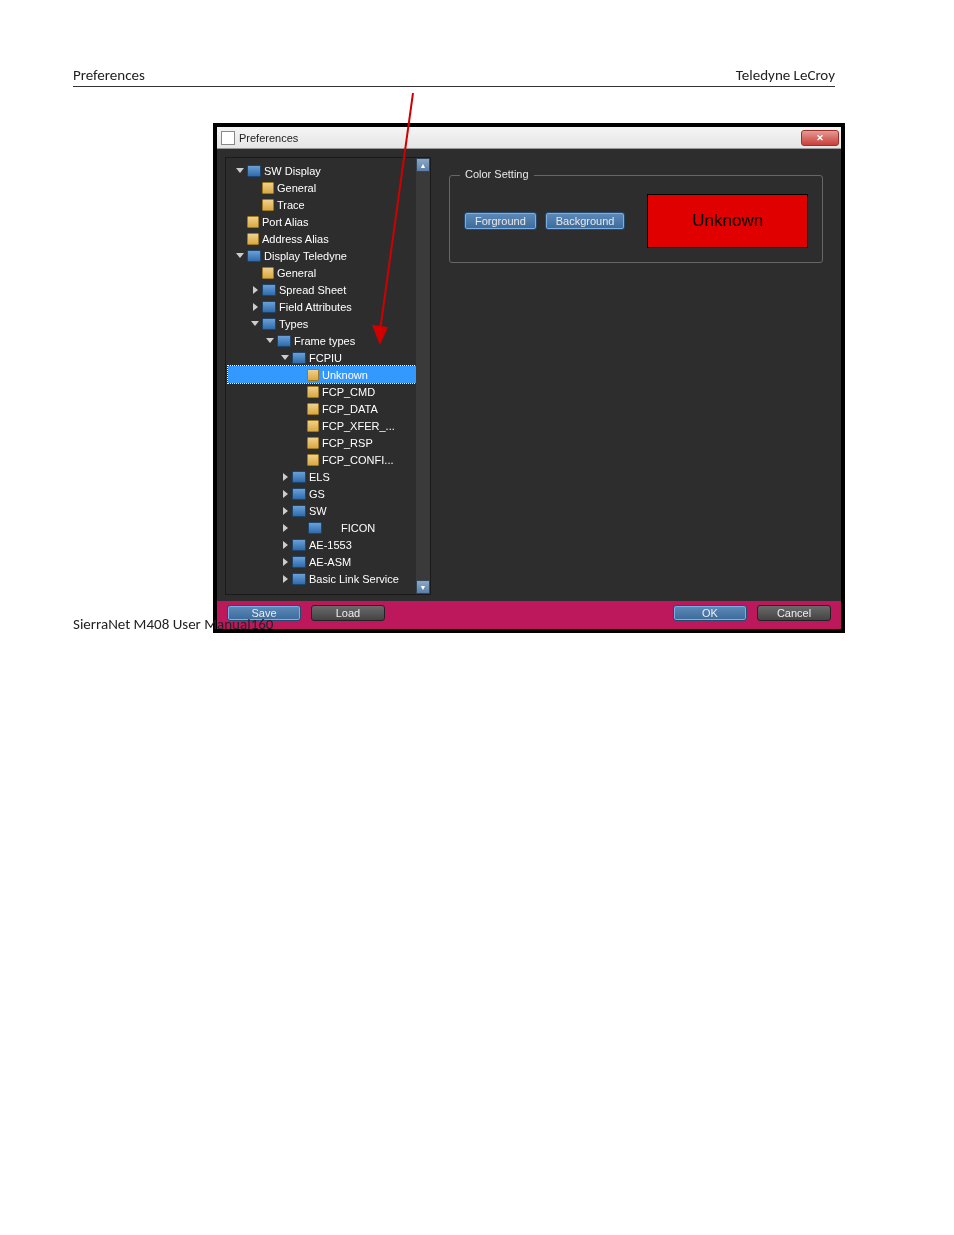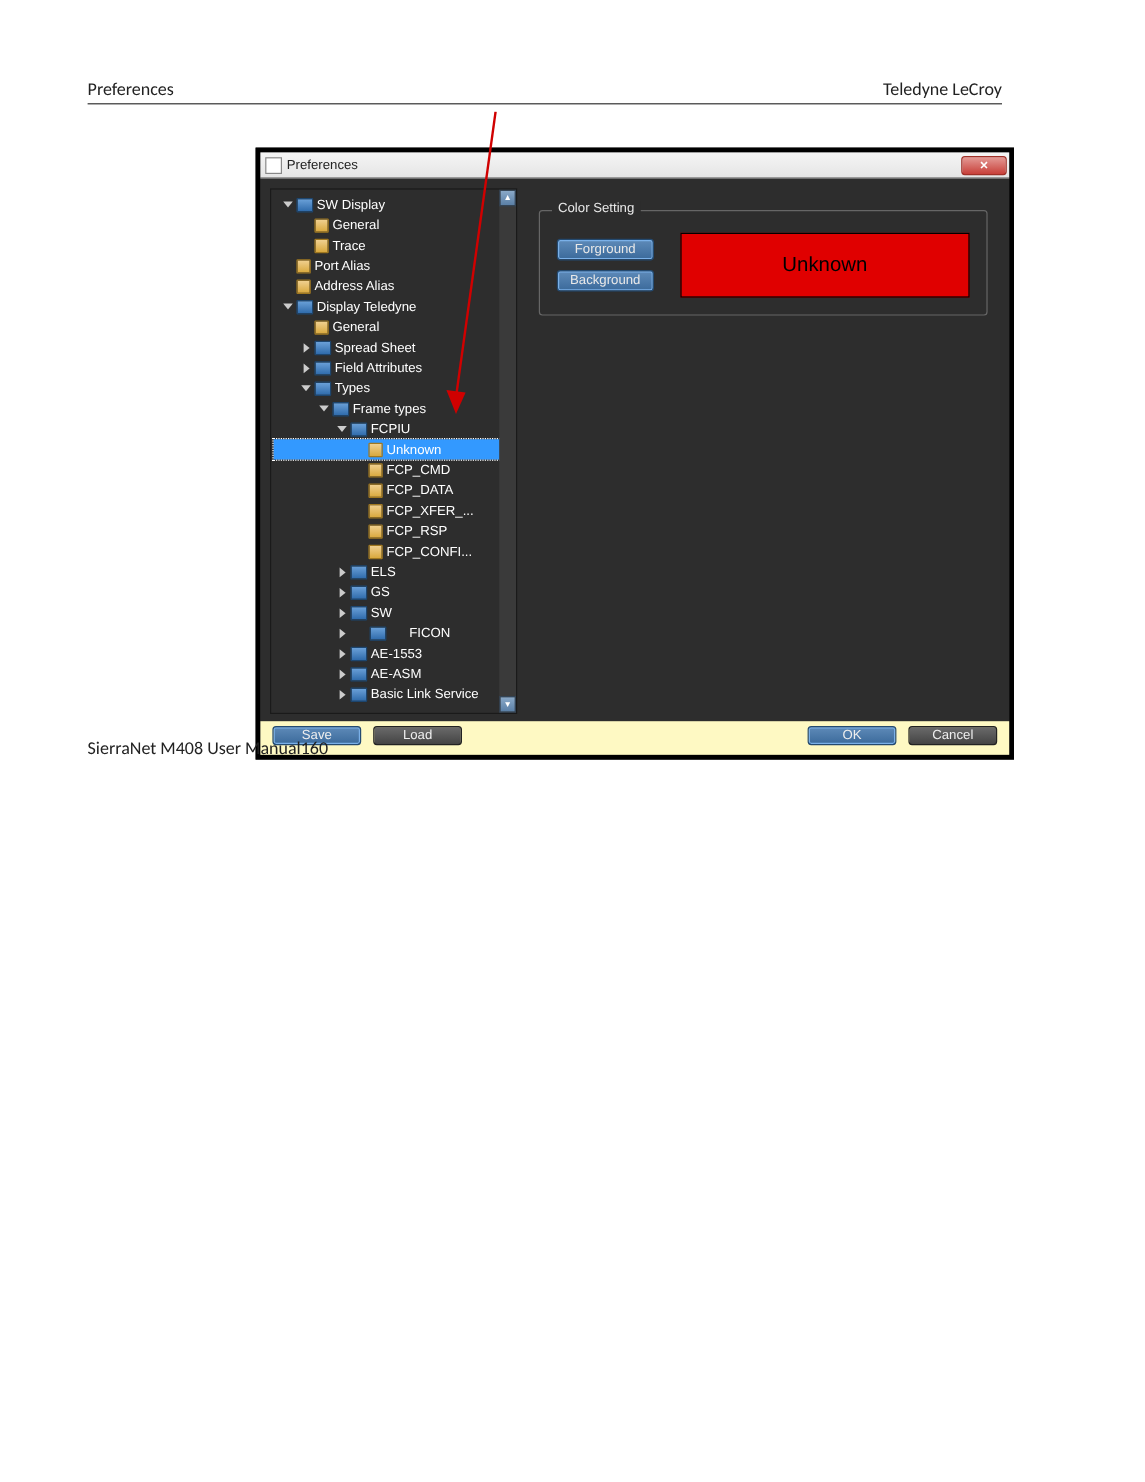--- a/index.html
+++ b/index.html
@@ -154,21 +154,21 @@
     align-items: center;
   }
   .group-title {
     position:absolute;
     top: -8px; left: 10px;
     background:#2d2d2d;
     padding: 0 5px;
     color:#e8e8e8;
     font-size:11px;
   }
-  .btn-col { display:flex; flex-direction:column; gap:8px; }
+  .btn-col { display:flex; gap:8px; }
   .win-btn {
     background: linear-gradient(#707070,#4a4a4a);
     border: 1px solid #2a2a2a;
     border-radius:3px;
     color:#e8e8e8;
     padding: 2px 10px;
     font-size:11px;
     min-width: 70px;
     text-align:center;
   }
@@ -182,21 +182,21 @@
     height: 54px;
     background:#e00000;
     border:1px solid #000;
     display:flex; align-items:center; justify-content:center;
     color:#000;
     font-size:17px;
   }
   .dlg-footer {
     display:flex; justify-content:space-between;
     padding: 4px 10px 8px 10px;
-    background:#fef9c3;
+    background:#be185d;
   }
   .dlg-footer-left, .dlg-footer-right { display:flex; gap:10px; }
   .foot-btn {
     min-width: 74px;
     padding: 1px 10px;
     background: linear-gradient(#6a6a6a,#444);
     border:1px solid #222; border-radius:3px;
     color:#eee; font-size:11px; text-align:center;
   }
   .foot-btn.primary {

